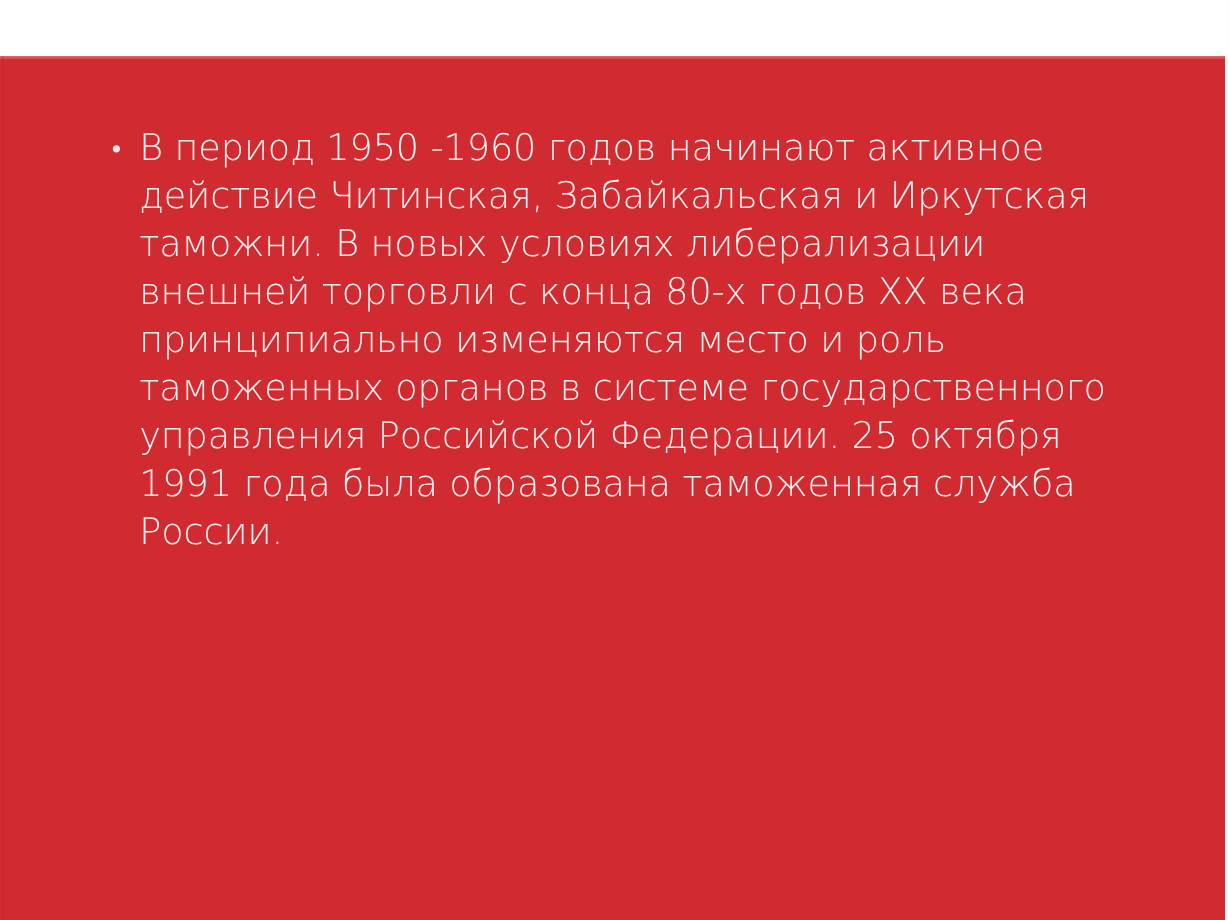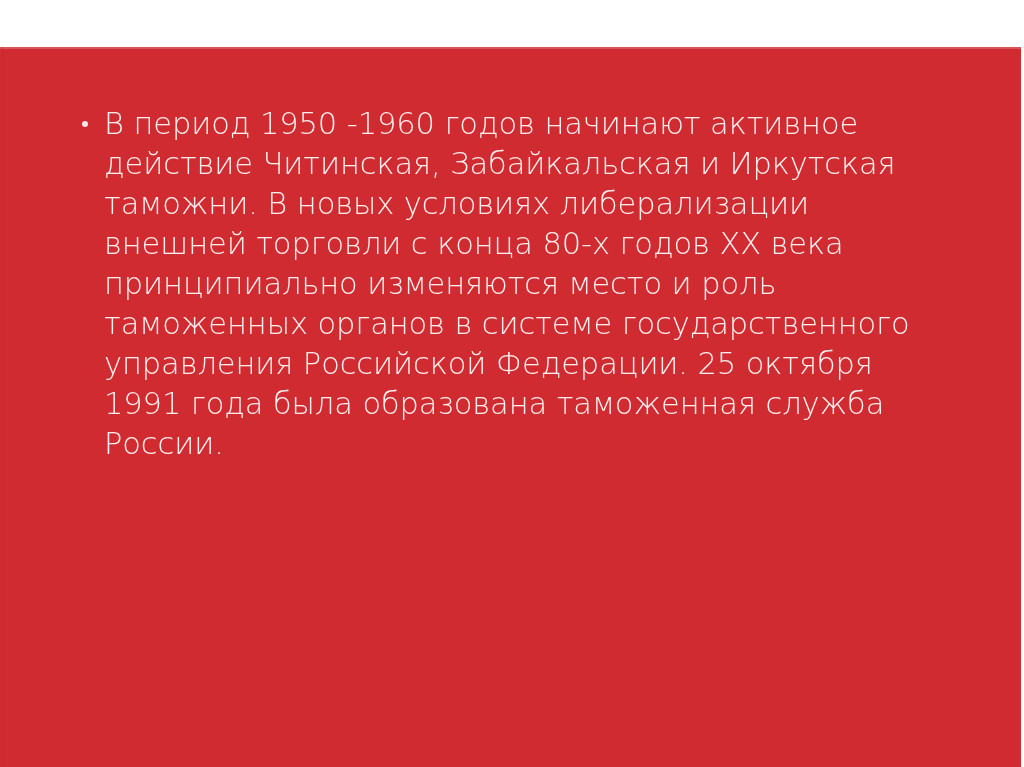--- a/index.html
+++ b/index.html
@@ -71,21 +71,21 @@
     right: 0;
     top: 0;
     width: 3px;
     height: 767px;
     background: #ffffff;
   }
 
   
   .content {
     position: absolute;
-    left: 78px;
+    left: 90px;
     top: 104px;
     width: 845px;
   }
 
   .bullet-item {
     position: relative;
     padding-left: 26px;
   }
 
   .bullet-marker {

